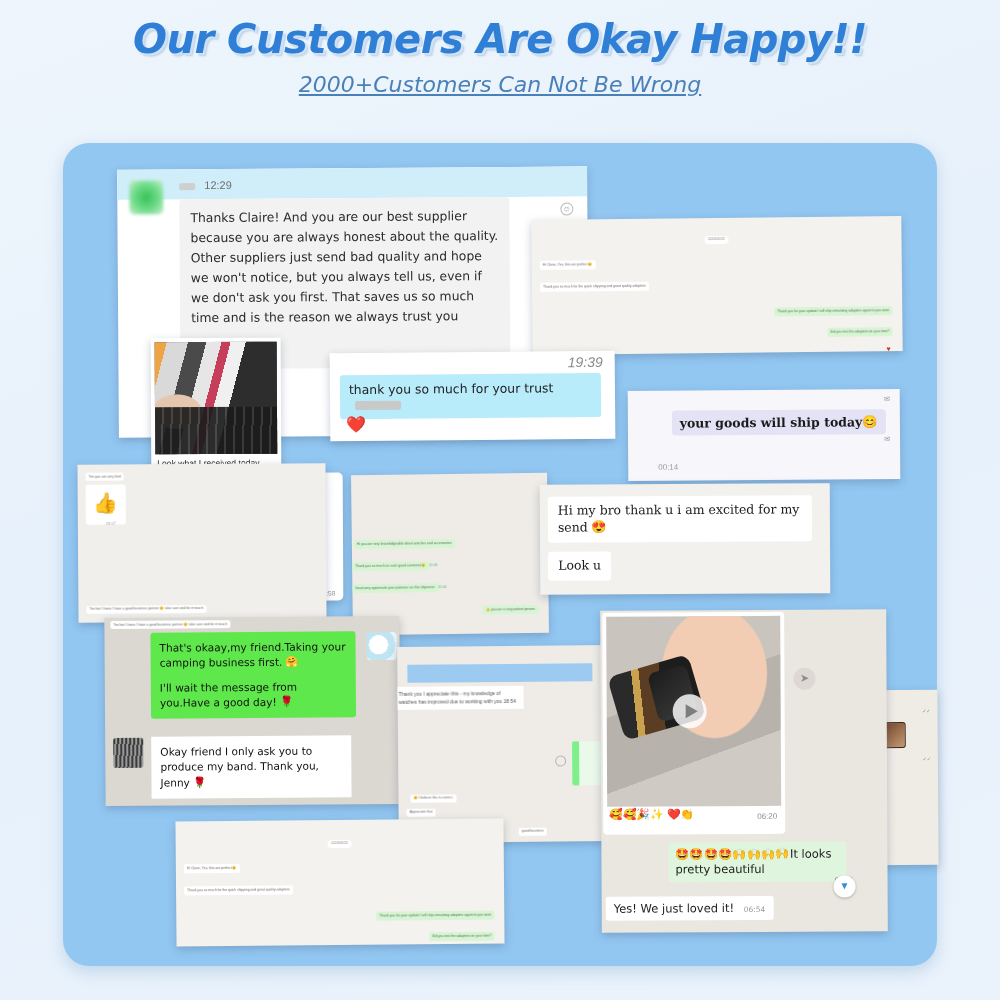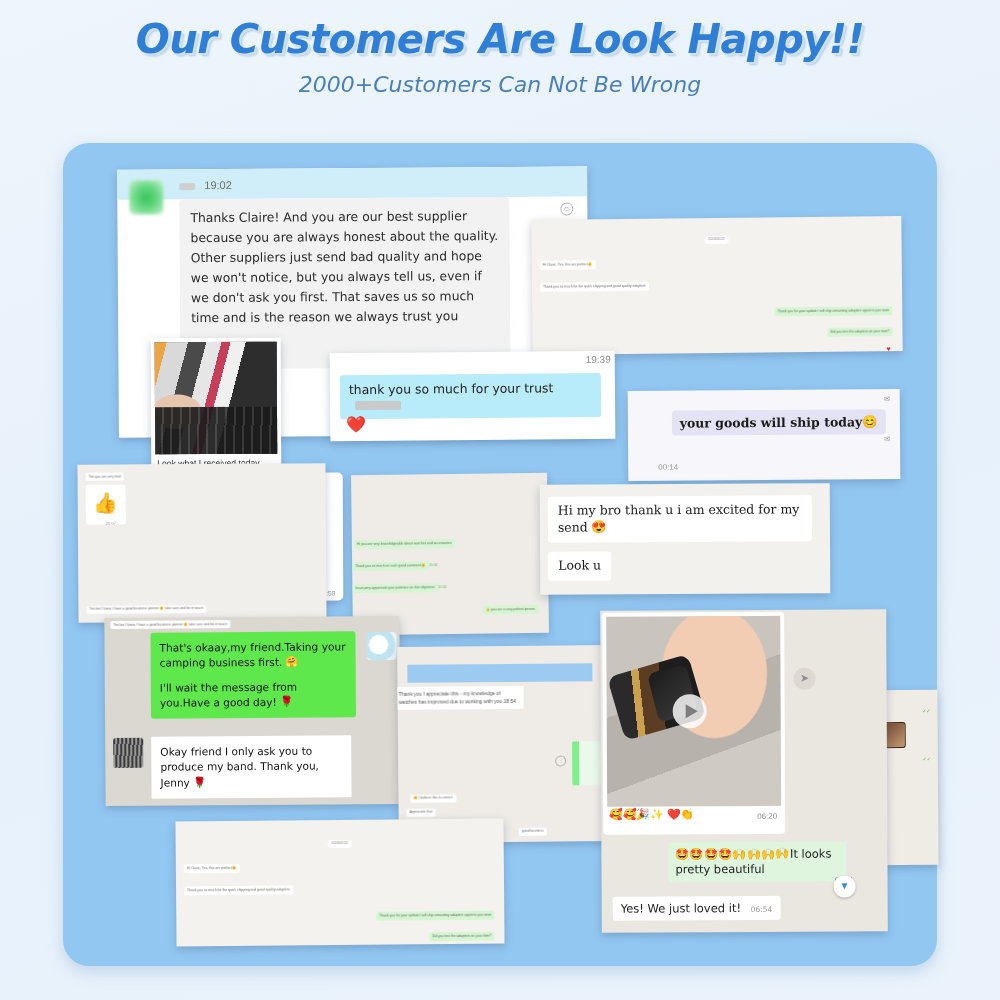--- a/index.html
+++ b/index.html
@@ -20,20 +20,21 @@
     font-size: 40px; font-weight: bold; font-style: italic;
     color: #2f7fd6;
     letter-spacing: -0.5px;
     text-shadow: 2px 2px 0 #cfe2f5, 3px 3px 2px rgba(120,160,200,.45);
     font-family: "DejaVu Sans", sans-serif;
   }
   .subtitle {
     margin-top: 10px;
     font-size: 22px; font-style: italic; color: #4a80b8;
     font-family: "DejaVu Sans", sans-serif;
+    text-decoration: underline;
   }
 
   
   .panel {
     position: absolute;
     left: 63px; top: 143px; width: 874px; height: 823px;
     background: #92c7f2;
     border-radius: 26px;
     box-shadow: 0 6px 16px rgba(120,160,200,.35);
   }
@@ -98,21 +99,21 @@
     background: #f4f2ee; transform: rotate(-0.6deg);
   }
   #card-tr .heart { color: #d93025; font-size: 7px; }
 
   
   #card-trust {
     left: 330px; top: 352px; width: 285px; height: 88px;
     background: #fff; transform: rotate(-0.5deg);
   }
   #card-trust .time19 {
-    position: absolute; right: 4px; top: 3px; font-size: 10px; color: #8a8a8a;
+    position: absolute; right: 12px; top: 3px; font-size: 14px; color: #8a8a8a; font-style: italic;
   }
   #card-trust .bubble {
     position: absolute; left: 10px; top: 22px; right: 14px;
     background: #b8ecfa; border-radius: 3px; padding: 7px 9px;
     font-size: 12.4px; color: #222; font-family: "DejaVu Sans", sans-serif;
   }
   #card-trust .redact {
     display: inline-block; width: 46px; height: 9px; background: #c9c9c9;
     border-radius: 2px; margin-left: 6px; vertical-align: middle;
   }
@@ -315,47 +316,47 @@
     font-size: 11px; line-height: 21px; text-align: center;
   }
   #card-video .gbub2 {
     position: absolute; left: 67px; top: 232px; width: 178px;
     background: #dff5dd; border-radius: 3px; padding: 5px 7px;
     font-size: 11.5px; line-height: 1.32; color: #1d1d1d;
     font-family: "DejaVu Sans", sans-serif;
   }
   #card-video .gtm { position: absolute; right: 34px; top: 266px; font-size: 7.5px; color: #8a8a8a; }
   #card-video .wbub2 {
-    position: absolute; left: 11px; bottom: 12px;
+    position: absolute; left: 4px; bottom: 12px;
     background: #fff; border-radius: 3px; padding: 5px 8px;
     font-size: 11.5px; color: #1d1d1d; font-family: "DejaVu Sans", sans-serif;
   }
   #card-video .wtm { font-size: 7.5px; color: #9a9a9a; margin-left: 6px; }
   #card-video .scrollbtn {
     position: absolute; right: 32px; bottom: 34px; width: 22px; height: 22px;
     background: #fff; border-radius: 50%; box-shadow: 0 1px 3px rgba(0,0,0,.25);
     color: #2d8fd5; font-size: 12px; line-height: 21px; text-align: center;
   }
 </style>
 </head>
 <body>
 
 <div class="header">
-  <div class="title">Our Customers Are Look Happy!!</div>
+  <div class="title">Our Customers Are Okay Happy!!</div>
   <div class="subtitle">2000+Customers Can Not Be Wrong</div>
 </div>
 
 <div class="panel"></div>
 
 <div class="card" id="card-main">
   <div class="hdr"></div>
   <div class="avatar"></div>
   <div class="meta">
     <span class="namechip"></span>
-    <span>19:02</span>
+    <span>12:29</span>
   </div>
   <div class="bubble">
     <span>Thanks Claire! And you are our best supplier because you are always honest about the quality. Other suppliers just send bad quality and hope we won't notice, but you always tell us, even if we don't ask you first. That saves us so much time and is the reason we always trust you</span>
     <span class="smiley">😊</span>
   </div>
   <div class="react">☺</div>
 </div>
 
 <div class="card" id="card-tr">
   <div style="text-align:center;padding-top:8px"><span class="mini t">2024/05/22</span></div>

